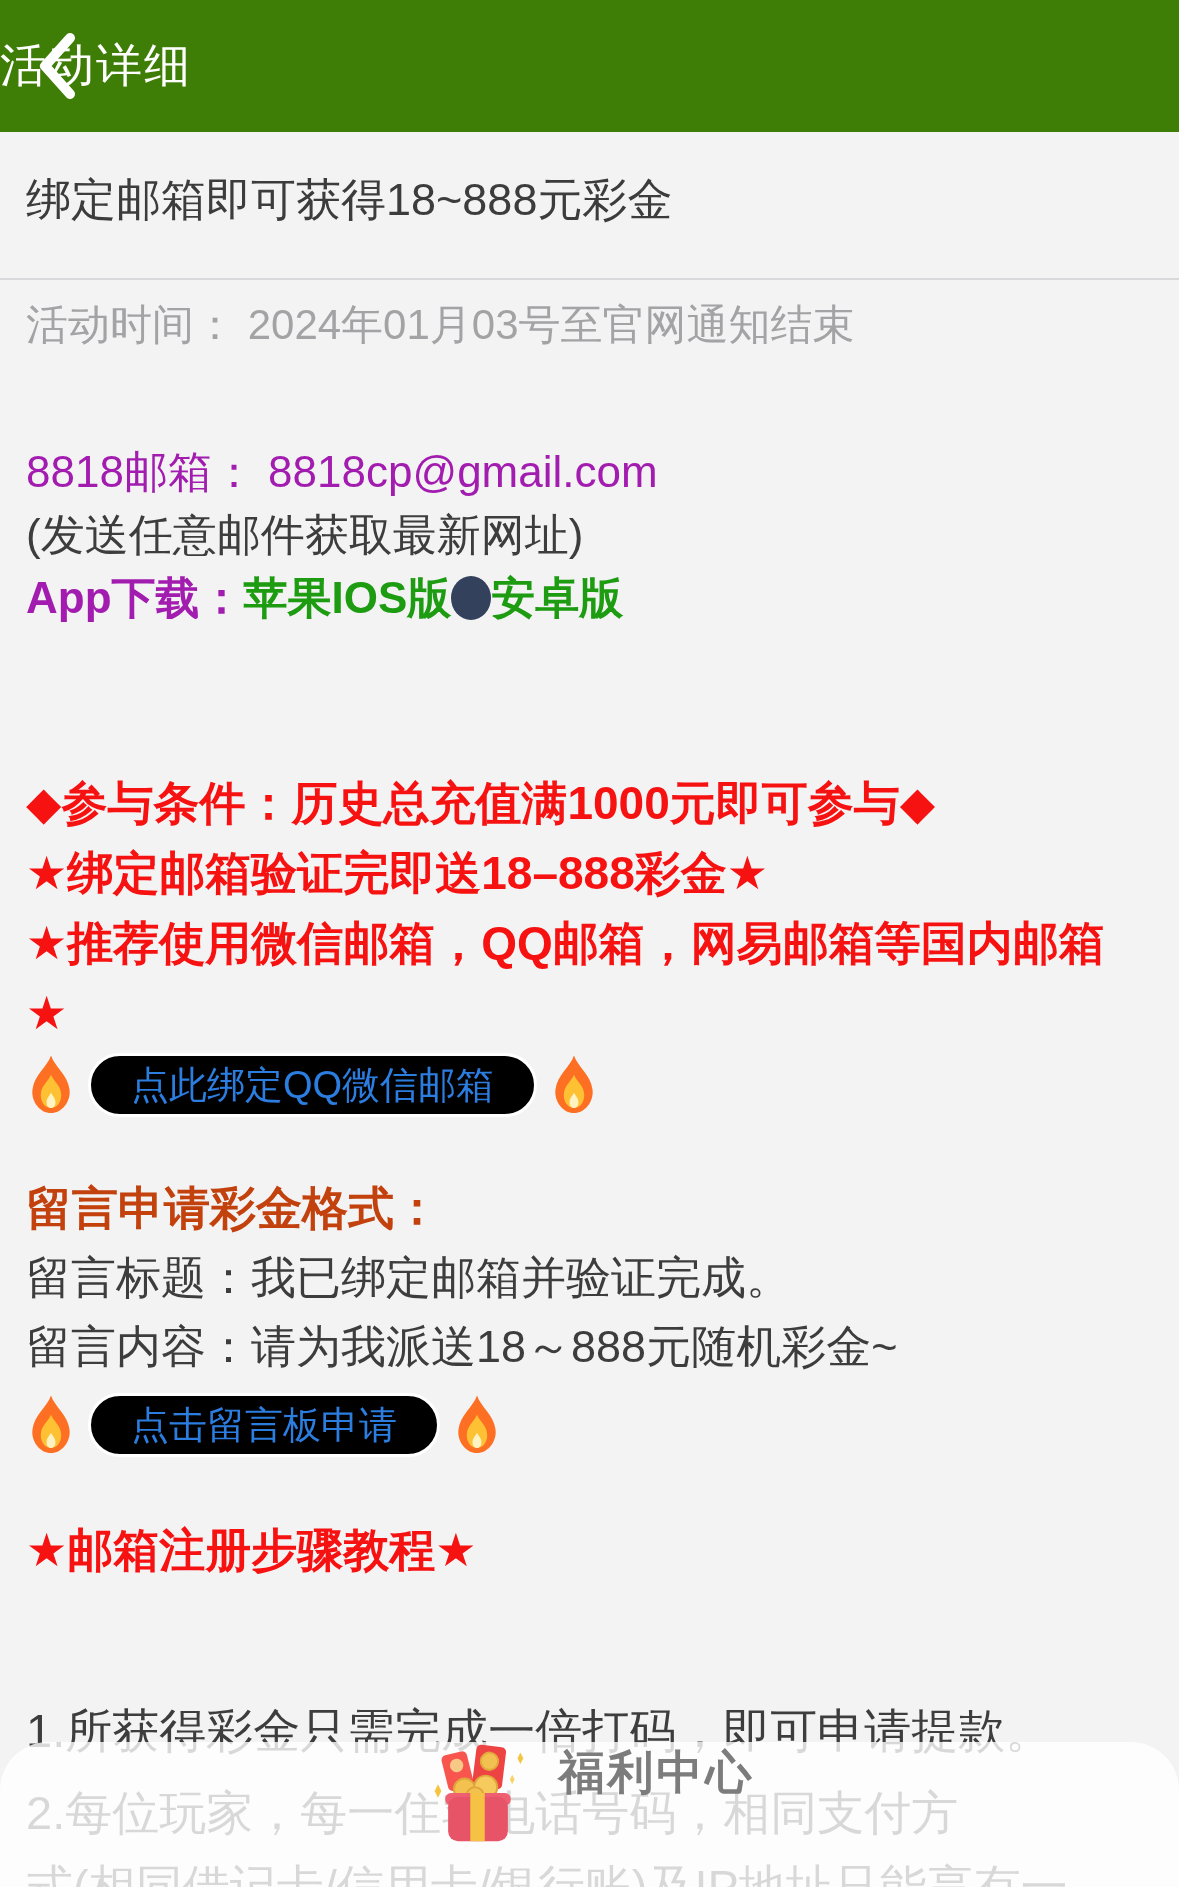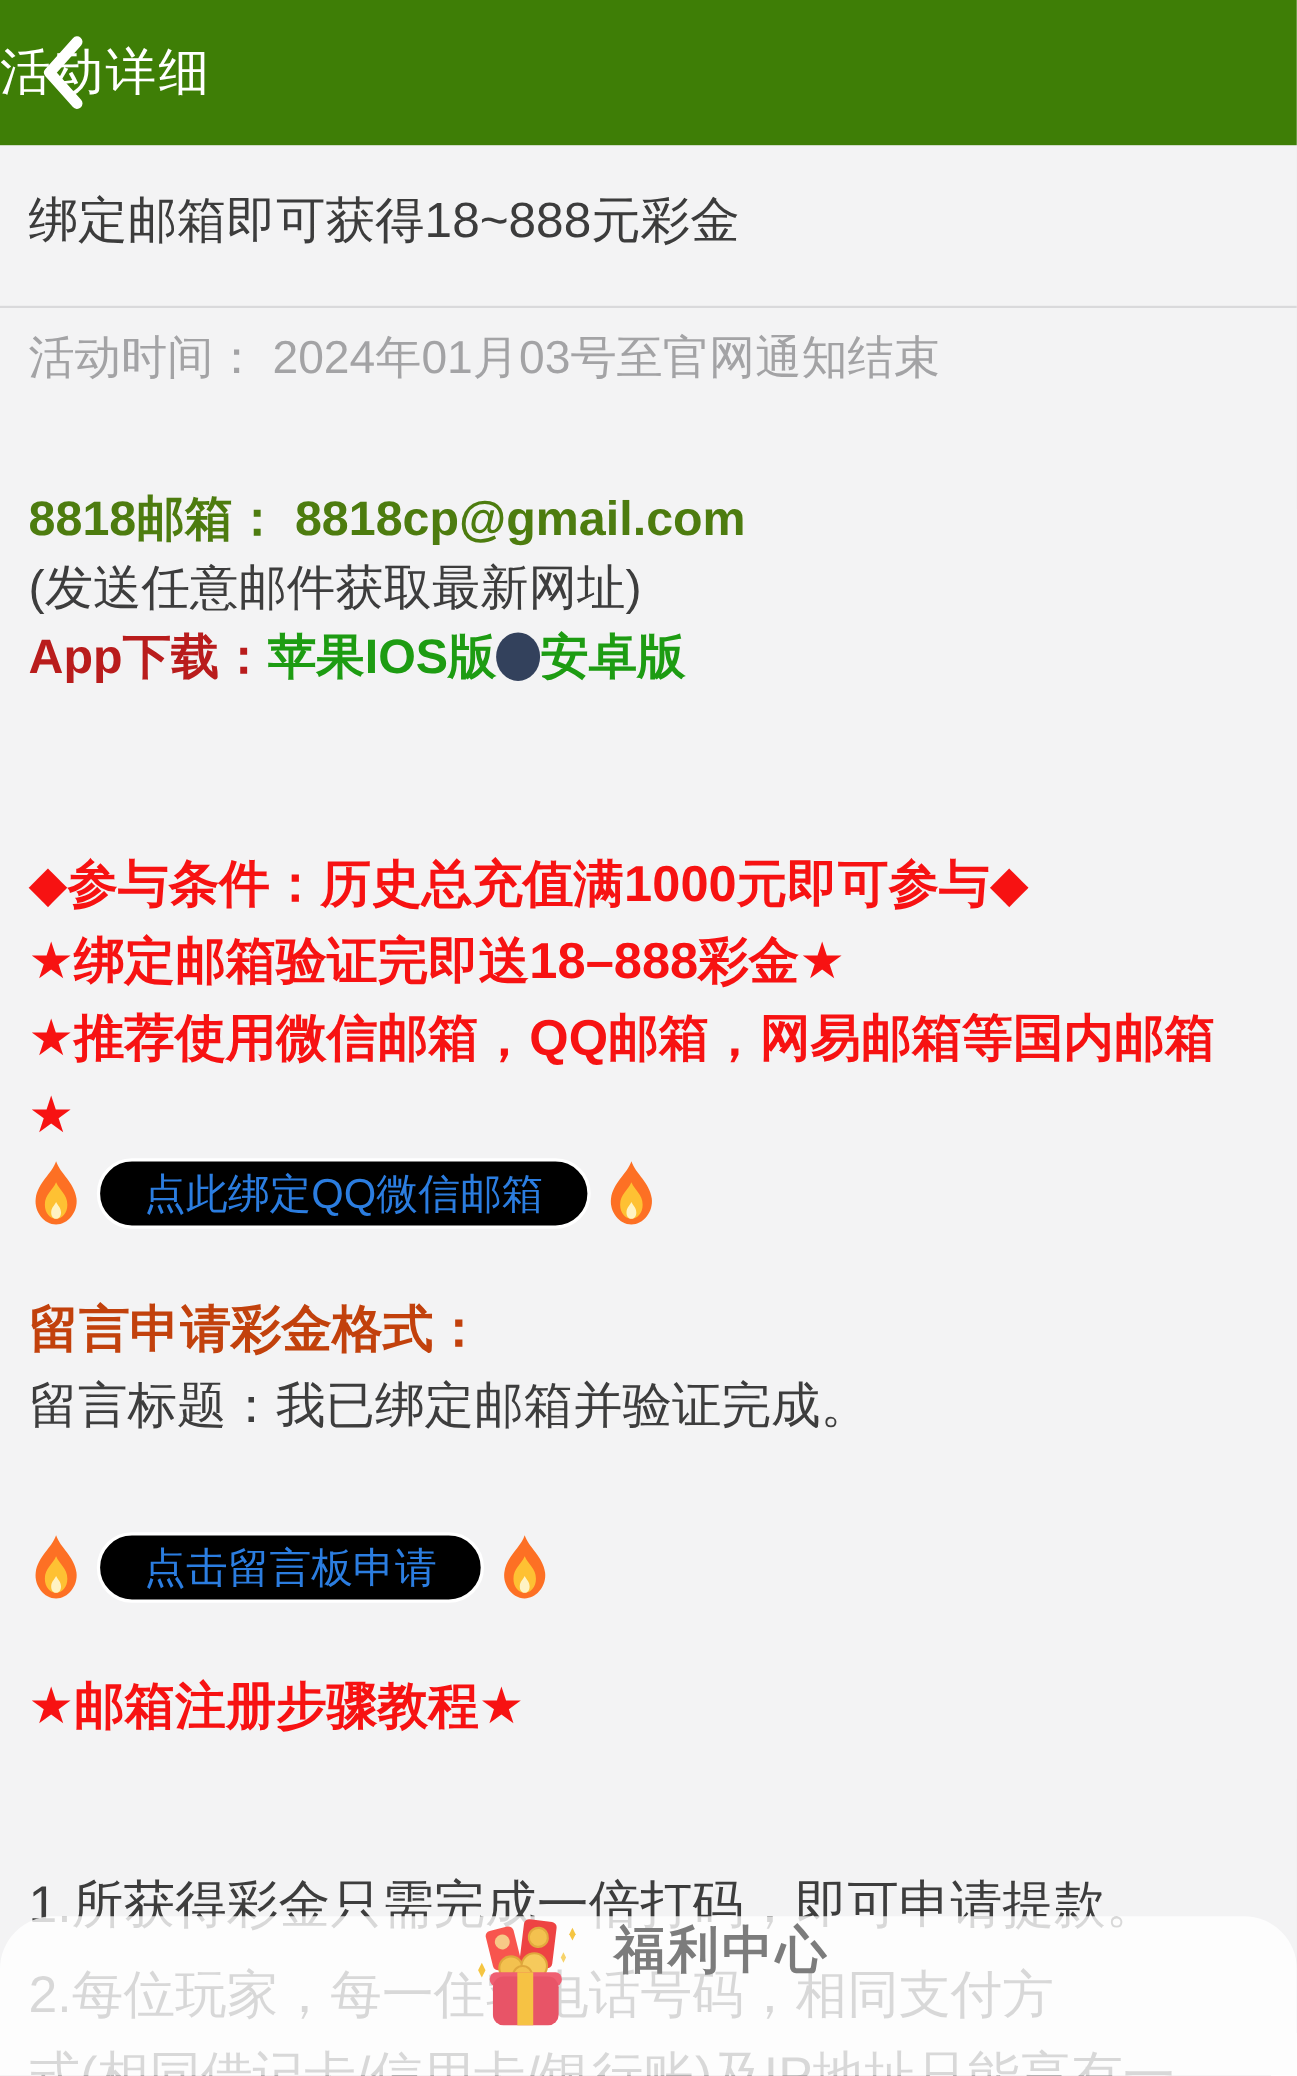--- a/index.html
+++ b/index.html
@@ -15,22 +15,22 @@
   .header-title{color:#ffffff;font-size:46px;letter-spacing:2px;}
   .back-btn{position:absolute;left:34px;top:50%;transform:translateY(-50%);
     width:46px;height:70px;cursor:pointer;background:none;border:none;padding:0;}
   .back-btn svg{width:100%;height:100%;display:block;}
   
   .page-title{position:absolute;left:26px;top:170px;font-size:45px;color:#3c3c3c;}
   .divider{position:absolute;left:0;right:0;top:278px;height:2px;background:#d9d9db;}
   .time-line{position:absolute;left:26px;top:297px;font-size:42px;color:#a3a3a5;}
   
   .info-block{position:absolute;left:26px;top:440px;font-size:44px;line-height:63px;}
-  .link-blue{color:#4d7c0f;text-decoration:none;cursor:pointer;font-weight:bold;}
-  .app-label{font-weight:bold;color:#b91c1c;}
+  .link-blue{color:#a21caf;text-decoration:none;cursor:pointer;}
+  .app-label{font-weight:bold;color:#a21caf;}
   .green-link{color:#1d9c12;font-weight:bold;text-decoration:none;cursor:pointer;}
   .dot{display:inline-block;width:40px;height:44px;border-radius:50%;
     background:#33415c;vertical-align:-7px;}
   
   .red-block{position:absolute;left:26px;top:768px;width:1080px;
     font-size:46px;line-height:70px;font-weight:bold;color:#f71212;}
   
   .fire-row{position:absolute;left:28px;display:flex;align-items:center;gap:14px;}
   .row1{top:1053px;}
   .row2{top:1393px;}
@@ -100,20 +100,21 @@
     <svg class="flame" viewBox="0 0 36 48">
       <path d="M18 1C15 10 5 16 3.5 27.5 2.3 37 9.5 46 18 46c8.5 0 15.7-9 14.5-18.5C31 16 21 10 18 1Z" fill="#fd7024"></path>
       <path d="M18 16c-2.5 6-8 8.5-8 16 0 5.8 3.6 10 8 10s8-4.2 8-10c0-7.5-5.5-10-8-16Z" fill="#fec133"></path>
       <path d="M18 30c-1.5 3-3.5 4.2-3.5 7.5 0 2.8 1.6 4.5 3.5 4.5s3.5-1.7 3.5-4.5c0-3.3-2-4.5-3.5-7.5Z" fill="#fff3c4"></path>
     </svg>
   </div>
 
   <div class="msg-block">
     <div class="msg-heading">留言申请彩金格式：</div>
     <div>留言标题：我已绑定邮箱并验证完成。</div>
+    <div>留言内容：请为我派送18～888元随机彩金~</div>
   </div>
 
   <div class="fire-row row2">
     <svg class="flame" viewBox="0 0 36 48">
       <path d="M18 1C15 10 5 16 3.5 27.5 2.3 37 9.5 46 18 46c8.5 0 15.7-9 14.5-18.5C31 16 21 10 18 1Z" fill="#fd7024"></path>
       <path d="M18 16c-2.5 6-8 8.5-8 16 0 5.8 3.6 10 8 10s8-4.2 8-10c0-7.5-5.5-10-8-16Z" fill="#fec133"></path>
       <path d="M18 30c-1.5 3-3.5 4.2-3.5 7.5 0 2.8 1.6 4.5 3.5 4.5s3.5-1.7 3.5-4.5c0-3.3-2-4.5-3.5-7.5Z" fill="#fff3c4"></path>
     </svg>
     <div class="pill">点击留言板申请</div>
     <svg class="flame" viewBox="0 0 36 48">

